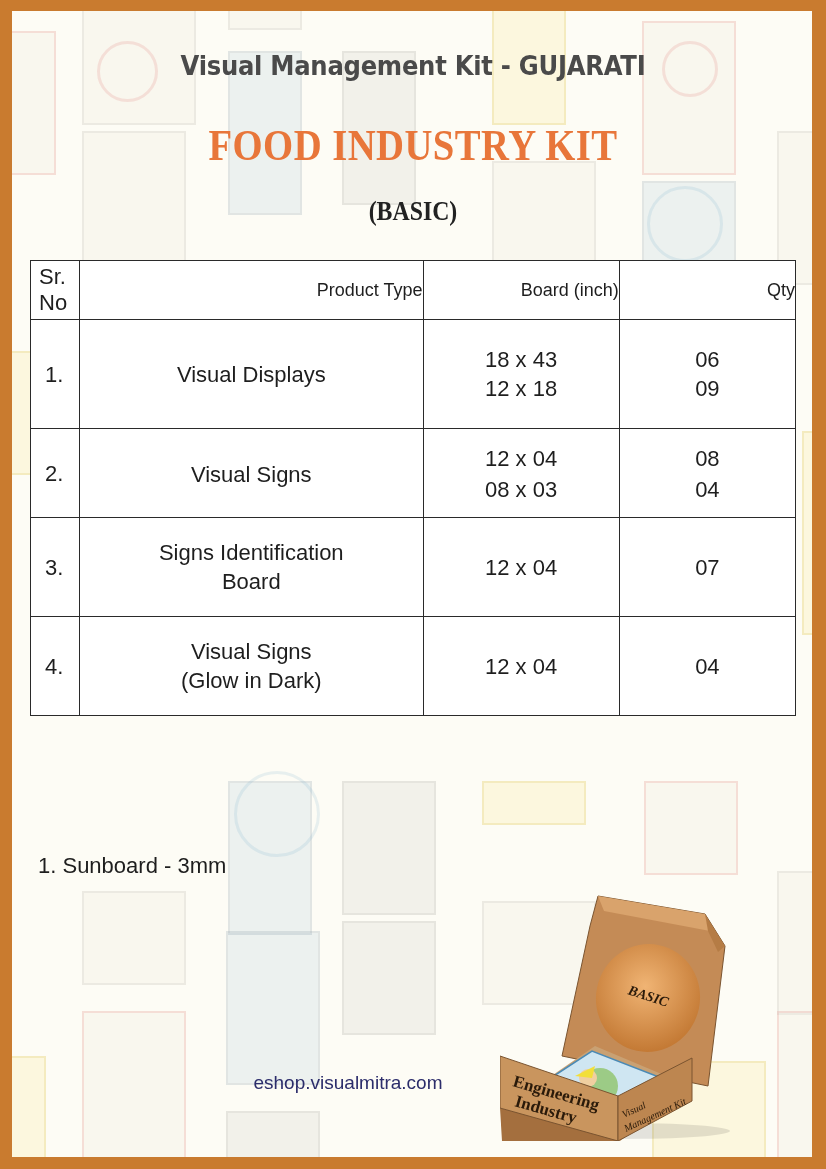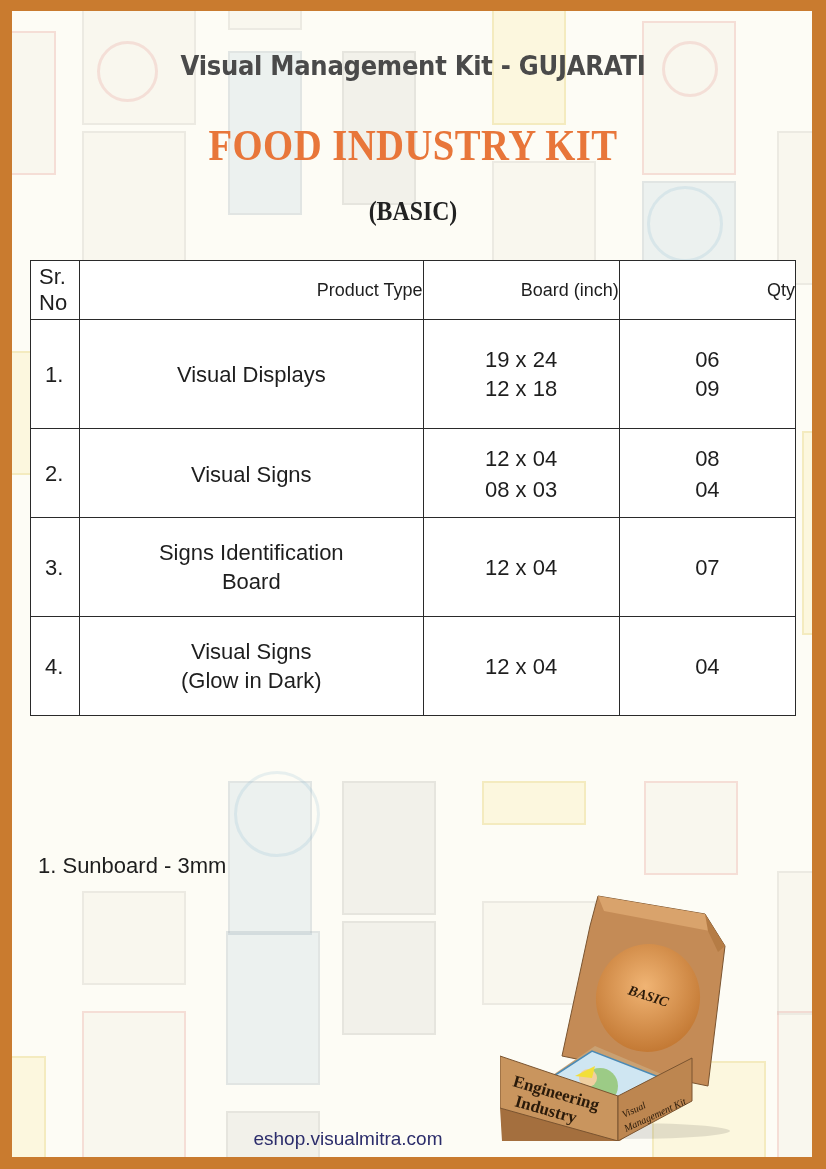--- a/index.html
+++ b/index.html
@@ -65,21 +65,21 @@
   .line2 { display: block; }
   .spaced .line2 { margin-top: 2px; }
 
   .materials { position: absolute; left: 38px; top: 806px; color: #1e1e1e; }
   .materials .heading { font-size: 25px; margin-bottom: 10px; }
   .materials .item { font-size: 22px; line-height: 32px; margin-top: 44px; }
 
   .box { position: absolute; left: 500px; top: 886px; width: 240px; height: 255px; }
 
   .footer-url {
-    position: absolute; left: 0; width: 696px; top: 1128px; text-align: center;
+    position: absolute; left: 0; width: 696px; top: 1072px; text-align: center;
     font-size: 19px; color: #2c2d6b;
   }
 </style>
 </head>
 <body>
 
 <div class="page">
 
   <div class="tile red" style="left:-10px;top:20px;width:50px;height:140px;"></div>
   <div class="tile" style="left:70px;top:-10px;width:110px;height:120px;"></div>
@@ -137,21 +137,21 @@
       <th>Board (inch)</th>
       <th>Qty</th>
     </tr>
 
     <tr class="r1">
       <td class="sr">1.</td>
       <td>
         <span class="line2">Visual Displays</span>
       </td>
       <td>
-        <span class="line2">19 x 24</span>
+        <span class="line2">18 x 43</span>
         <span class="line2">12 x 18</span>
       </td>
       <td>
         <span class="line2">06</span>
         <span class="line2">09</span>
       </td>
     </tr>
 
     <tr class="r2 spaced">
       <td class="sr">2.</td>

